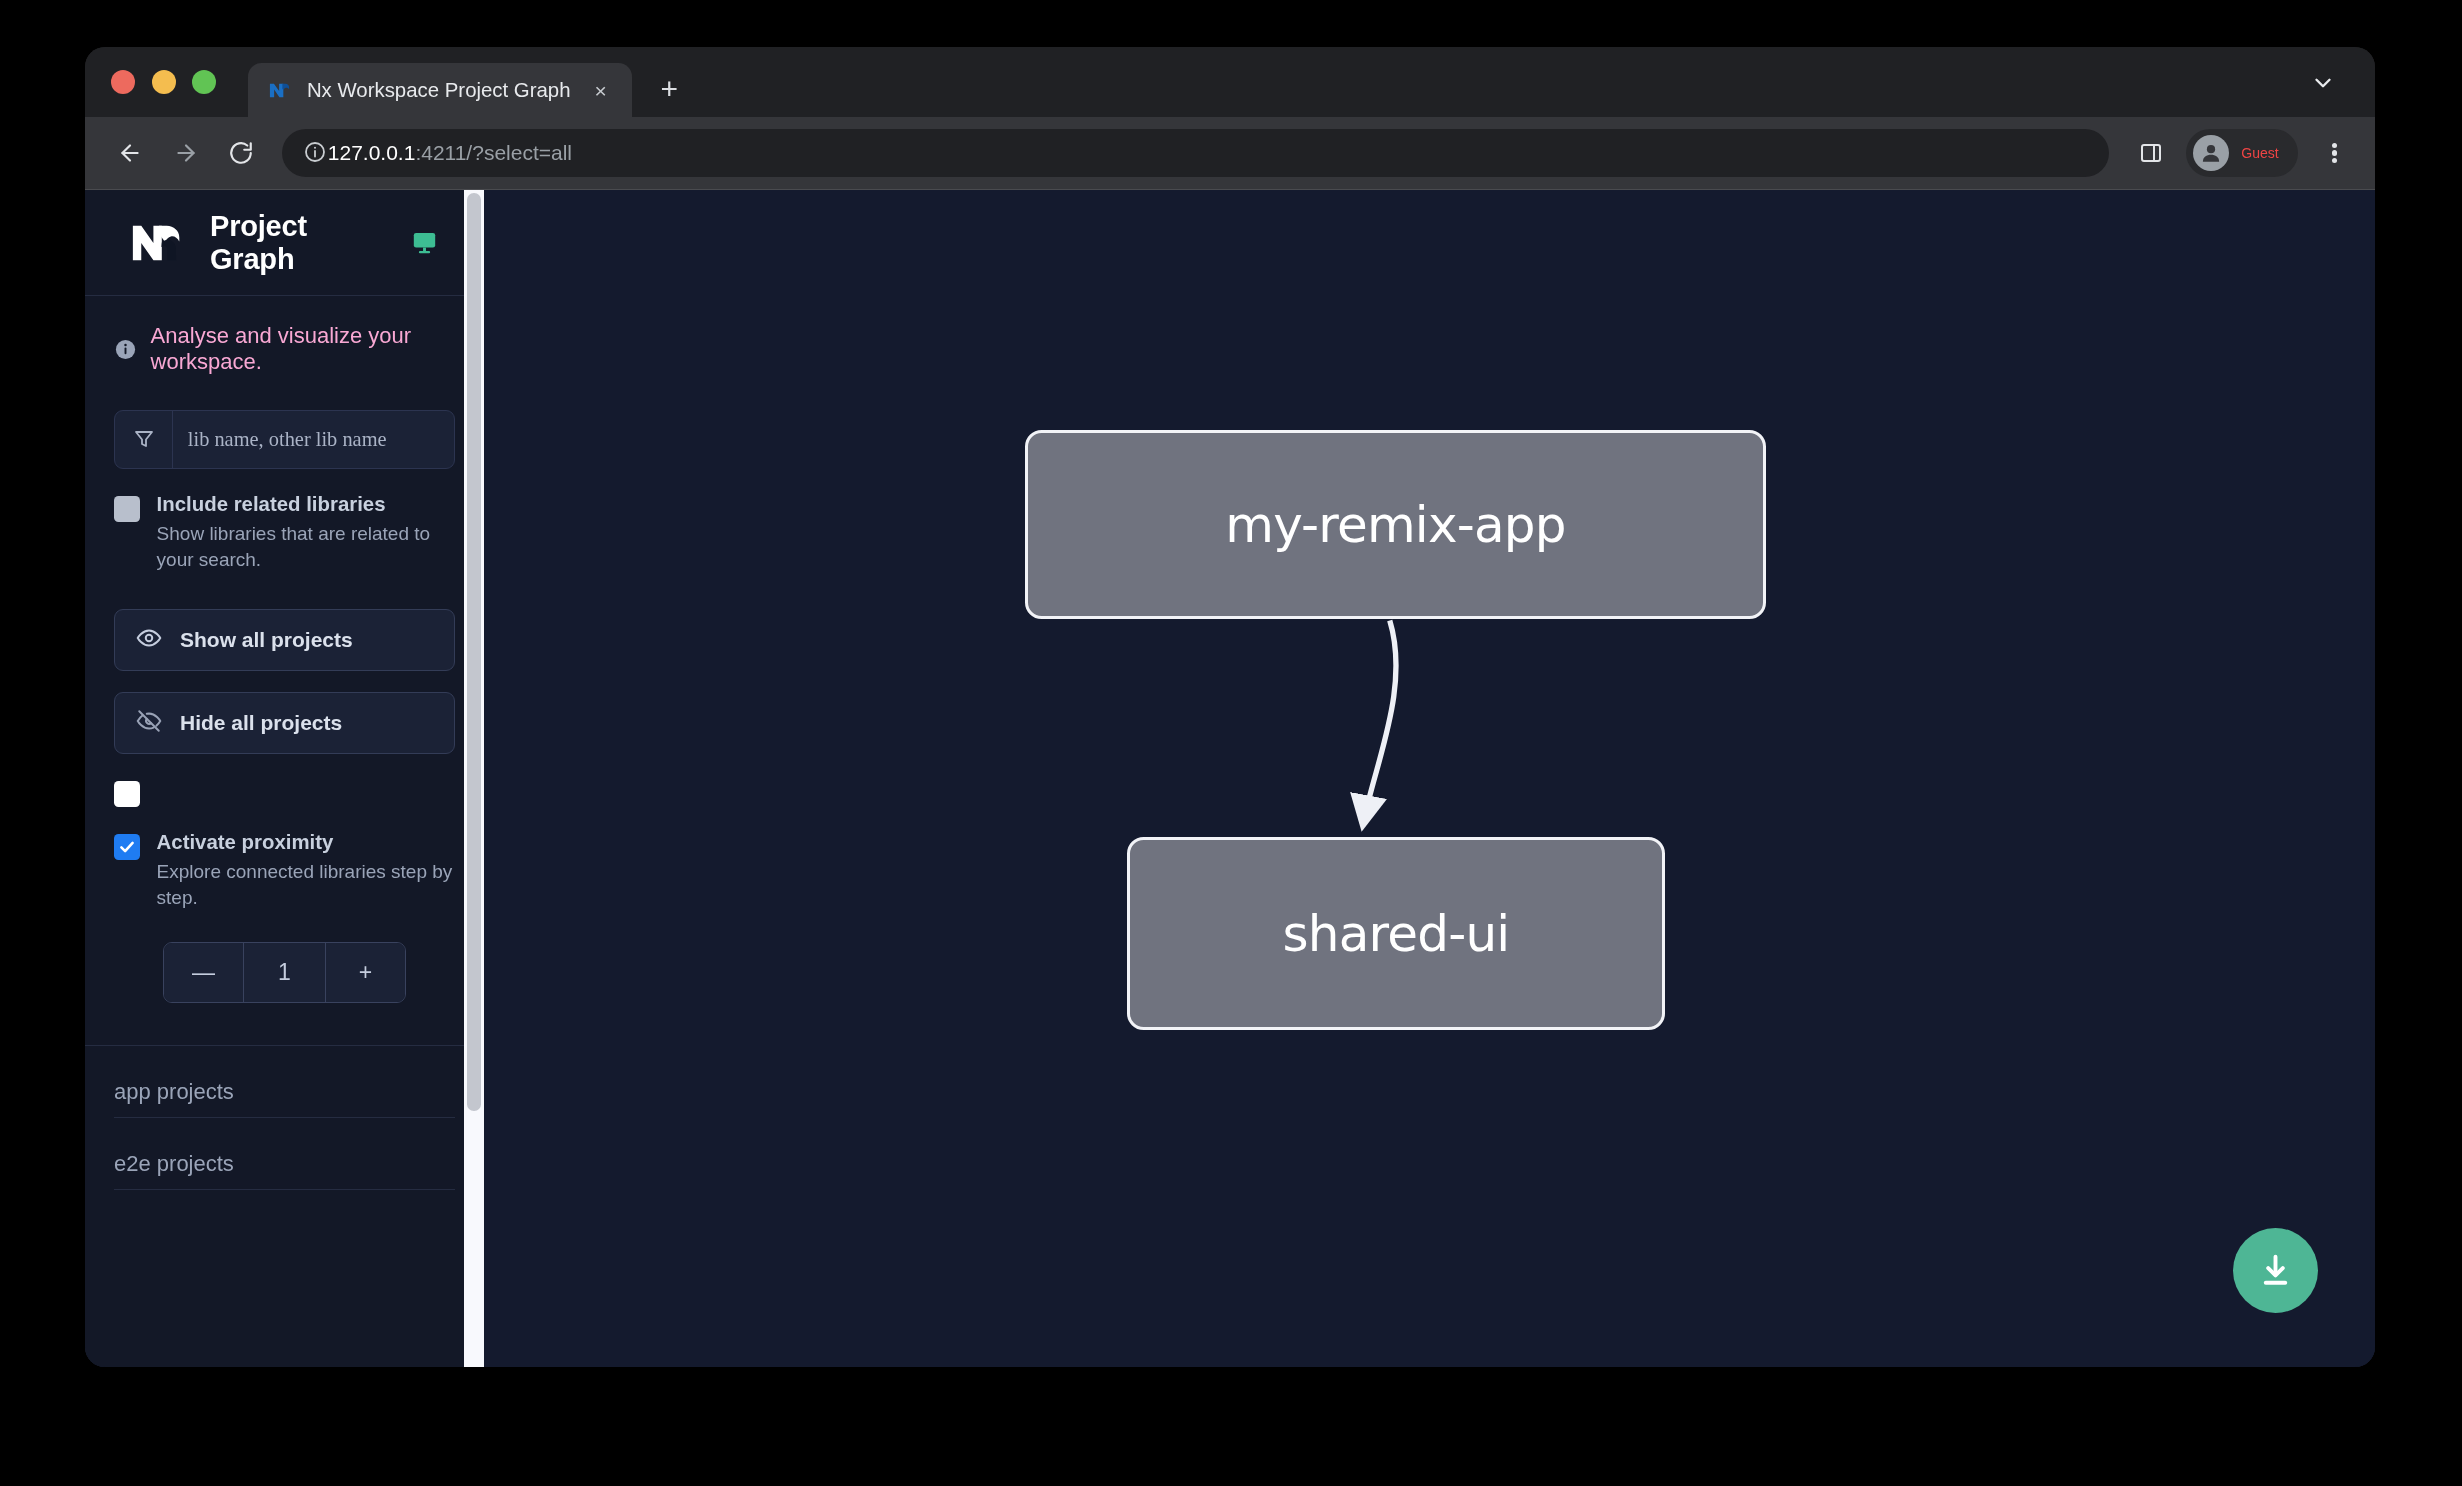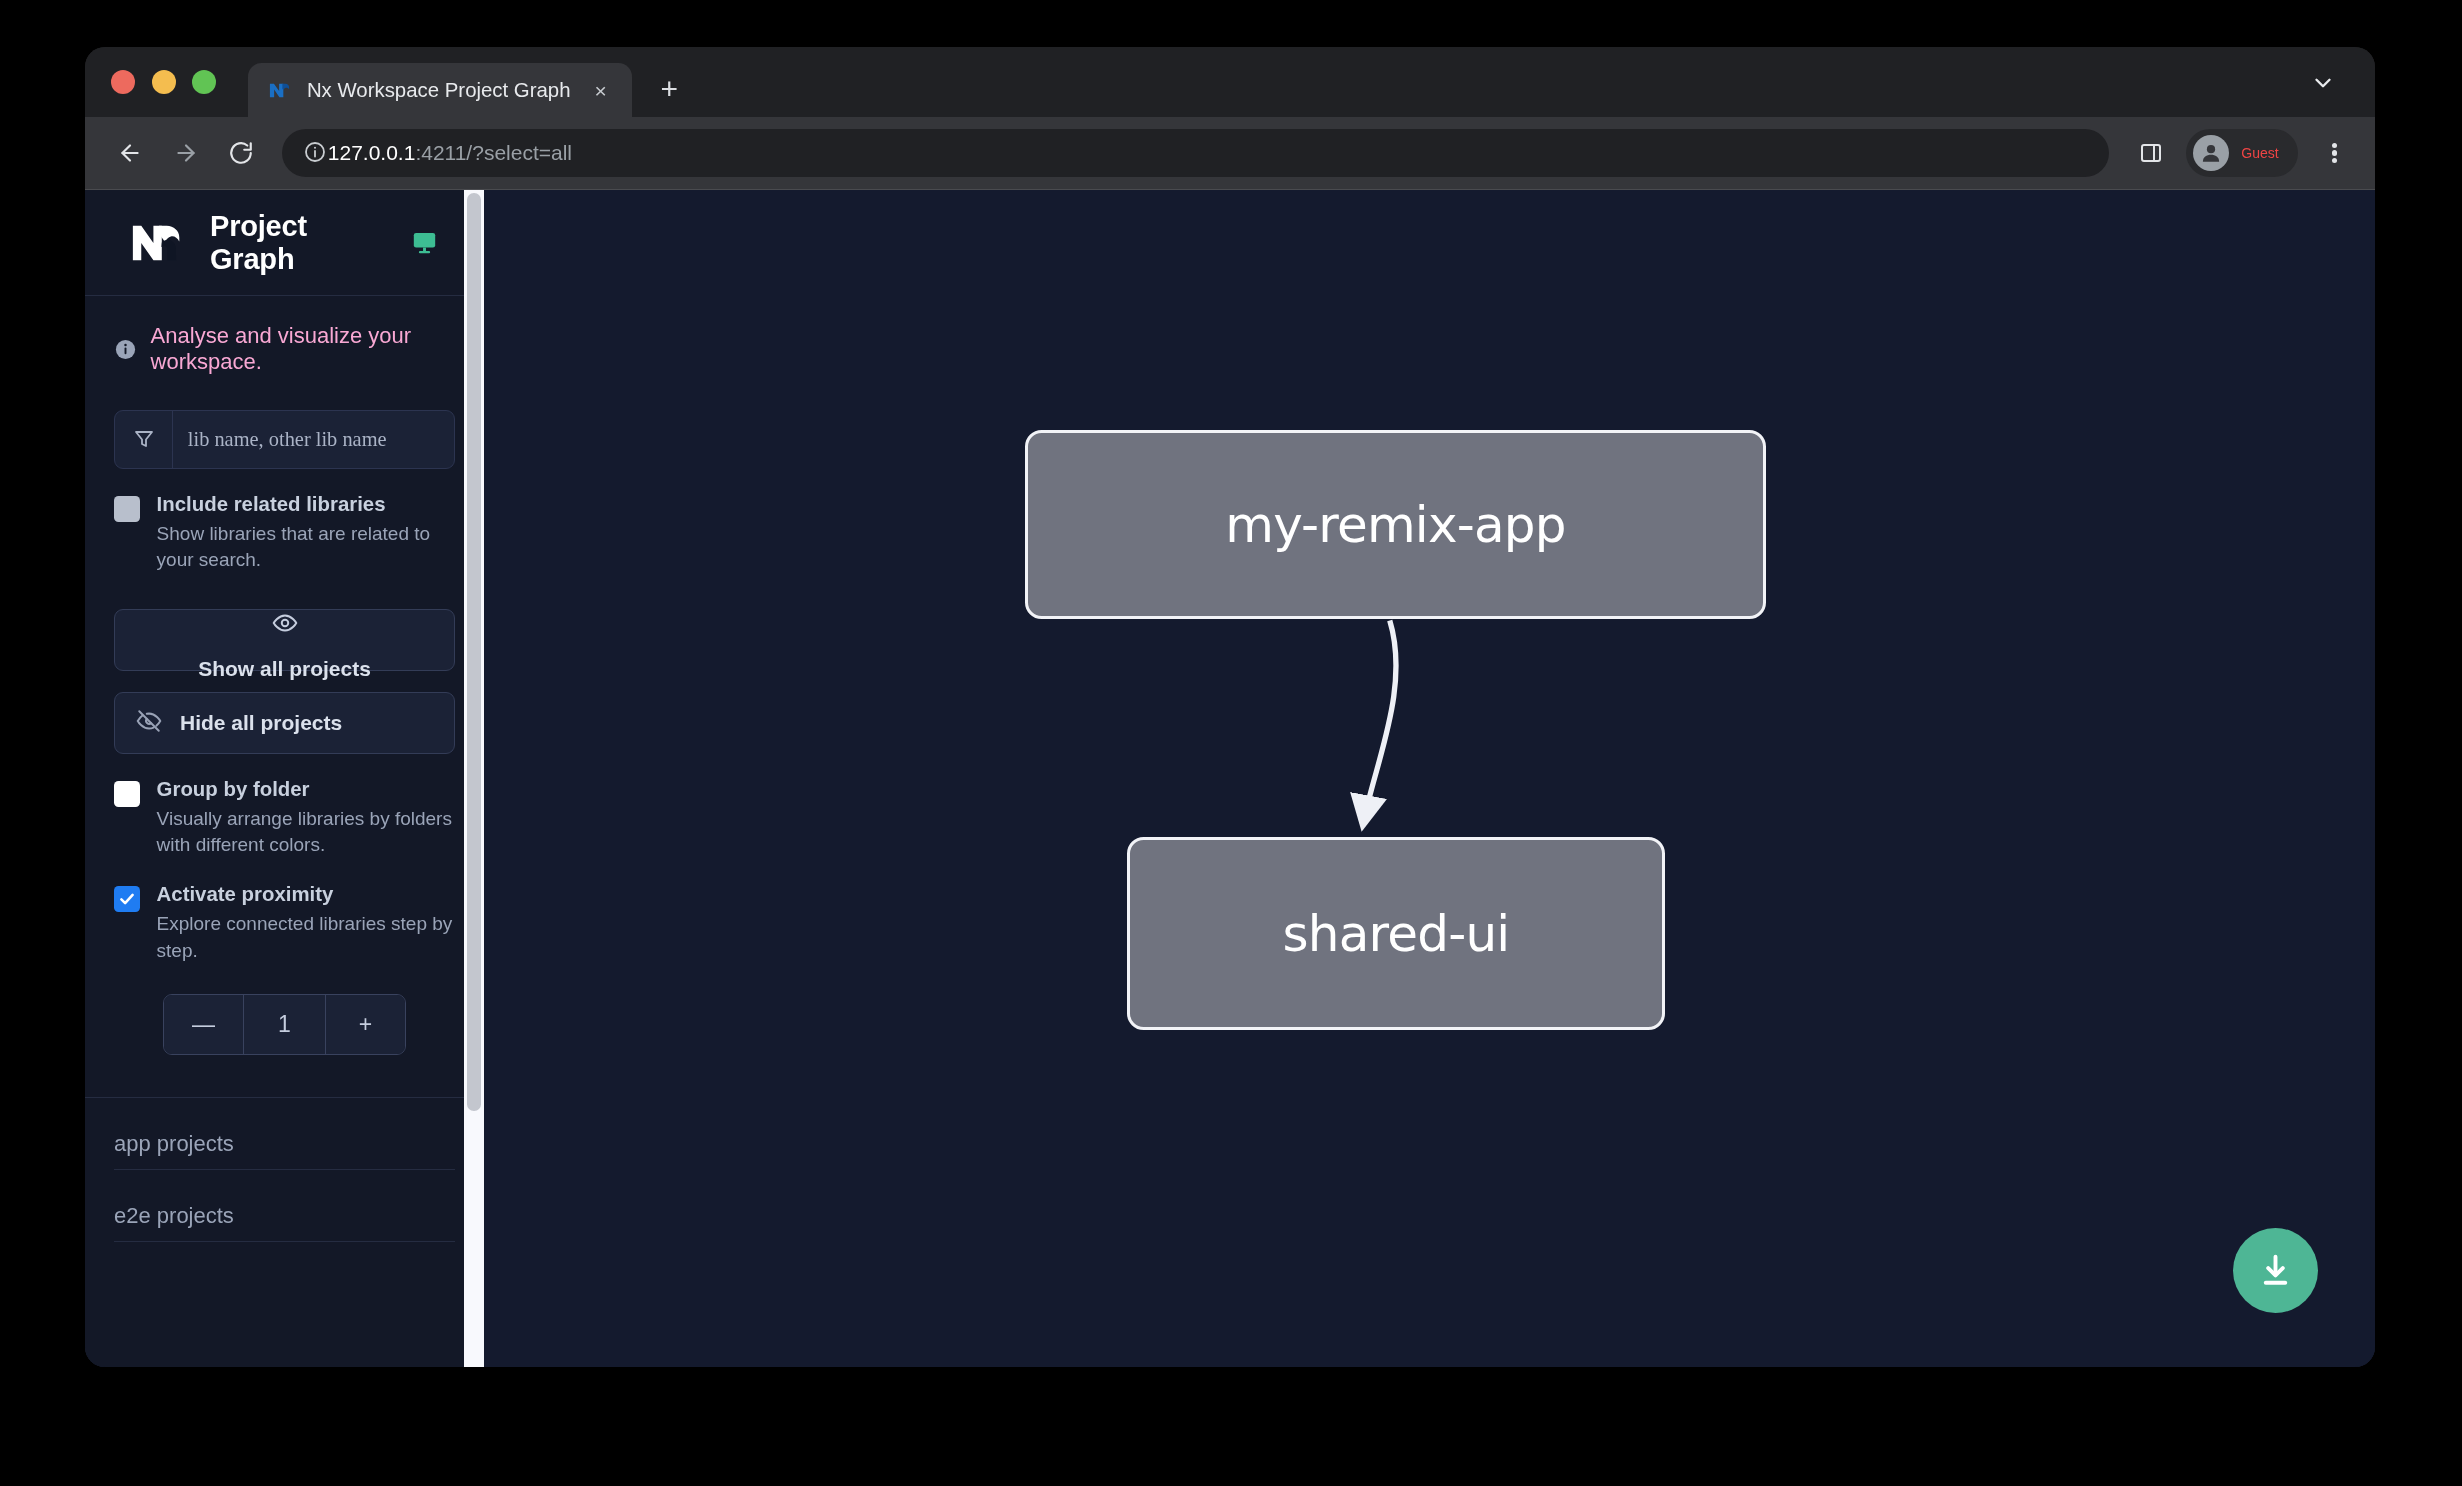--- a/index.html
+++ b/index.html
@@ -205,21 +205,21 @@
   .action-btn {
     height: 62px;
     background: #1b2236;
     border: 0.8px solid #333c57;
     border-radius: 9px;
     display: flex; align-items: center;
     padding: 0 21px;
     gap: 18px;
     flex: 0 0 auto;
   }
-  .action-btn.first { margin-top: 35px; flex-direction: column; }
+  .action-btn.first { margin-top: 35px; }
   .action-btn.second { margin-top: 21px; }
   .action-btn-label { color: #dbe1ec; font-size: 21px; font-weight: bold; }
 
   .stepper {
     display: flex;
     align-self: center;
     margin-top: 30px;
     border: 0.8px solid #39425e;
     border-radius: 9px;
     overflow: hidden;
@@ -451,24 +451,20 @@
                 <path d="M9.9 5.3A9.6 9.6 0 0 1 12 5c6.5 0 10.4 7 10.4 7a17 17 0 0 1-3.6 4.4M6.2 6.7A17 17 0 0 0 1.6 12s3.9 7 10.4 7a9.7 9.7 0 0 0 4.2-.9"></path>
                 <path d="M9.9 9.9a3 3 0 0 0 4.2 4.2"></path>
                 <line x1="3" y1="3" x2="21" y2="21"></line>
               </svg>
           </span>
           <span class="action-btn-label">Hide all projects</span>
         </div>
 
         <div class="check-row">
           <span class="cbox white"></span>
-          <span class="check-texts">
-            <span class="check-label">Group by folder</span>
-            <div class="check-desc">Visually arrange libraries by folders with different colors.</div>
-          </span>
         </div>
 
         <div class="check-row">
           <span class="cbox checked">
             <svg width="18" height="18" viewBox="0 0 24 24" fill="none" stroke="#ffffff" stroke-width="3.4" stroke-linecap="round" stroke-linejoin="round">
                 <polyline points="4.5 12.5 9.5 17.5 19.5 6.5"></polyline>
               </svg>
           </span>
           <span class="check-texts">
             <span class="check-label">Activate proximity</span>

